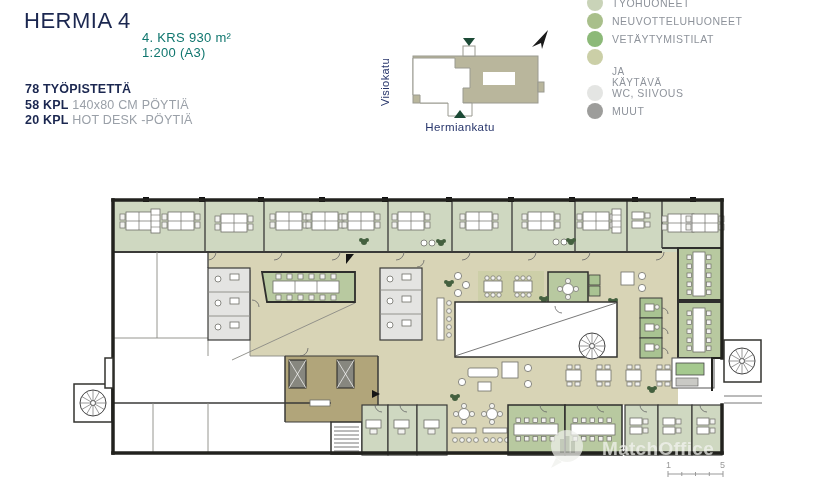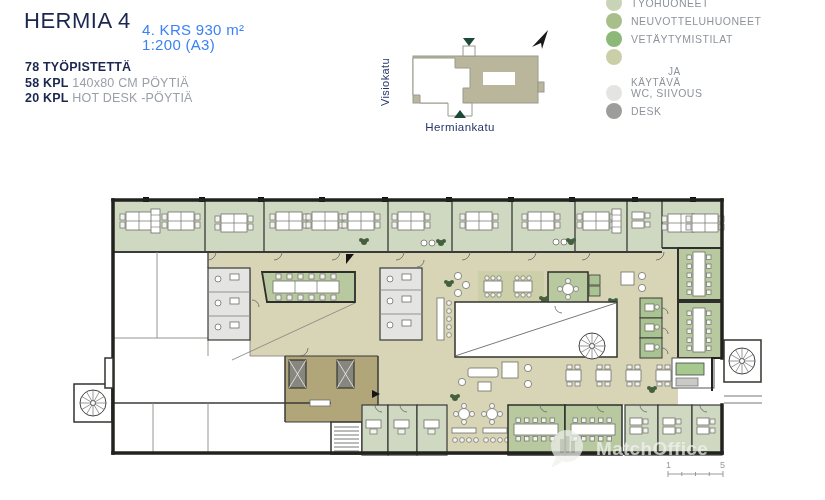--- a/index.html
+++ b/index.html
@@ -3,36 +3,36 @@
 <meta charset="utf-8">
 <style>
   html,body{margin:0;padding:0;background:#fff;}
   #stage{position:relative;width:825px;height:500px;overflow:hidden;background:#fff;
          font-family:"Liberation Sans",sans-serif;}
   
   .title{position:absolute;left:24px;top:8px;font-size:22px;font-weight:normal;
          color:#1b2750;letter-spacing:.5px;}
   .addr{position:absolute;left:25px;top:38px;font-size:12.5px;color:#9aa0a8;
         line-height:15px;letter-spacing:.3px;}
-  .info{position:absolute;left:142px;top:22px;font-size:15px;color:#3b82f6;
+  .info{position:absolute;left:142px;top:30px;font-size:13px;color:#0f766e;
         line-height:15px;letter-spacing:.3px;}
-  .stats{position:absolute;left:25px;top:60px;font-size:12.5px;line-height:15.5px;
+  .stats{position:absolute;left:25px;top:82px;font-size:12.5px;line-height:15.5px;
          color:#9aa0a8;letter-spacing:.2px;}
   .stats b{color:#1b2750;font-weight:bold;}
   
-  .legend{position:absolute;left:606px;top:0;width:215px;height:145px;text-align:right;}
+  .legend{position:absolute;left:587px;top:0;width:215px;height:145px;}
   .lrow{position:absolute;left:0;display:flex;align-items:center;gap:9px;height:16px;}
   .lrow svg{flex:0 0 16px;}
   .ltext{font-size:10.5px;color:#8e939b;letter-spacing:.5px;white-space:nowrap;}
   .ltext2{position:absolute;left:25px;top:17px;font-size:10px;color:#8e939b;letter-spacing:.5px;}
   
   .sitemap{position:absolute;left:373px;top:24px;}
   .street-v{font-size:11px;fill:#27356b;letter-spacing:.4px;}
   
-  .wm{position:absolute;left:548px;top:428px;display:flex;align-items:center;gap:10px;
+  .wm{position:absolute;left:548px;top:428px;display:flex;align-items:center;gap:16px;
       opacity:.72;pointer-events:none;justify-content:flex-end;}
   .wm-text{font-size:19px;font-weight:bold;color:#f4f5f1;letter-spacing:.3px;
            text-shadow:0 0 1px rgba(180,182,172,.35);}
   
   .f-office{fill:#cfd8c1;}
   .f-meet{fill:#b8c9a0;}
   .f-booth{fill:#a9c392;}
   .f-cafe{fill:#d8d4b6;}
   .f-cafe2{fill:#cdcfa8;}
   .f-wc{fill:#e4e4e2;}
@@ -105,21 +105,21 @@
     <div class="lrow" style="top:85px">
       <svg width="16" height="16">
           <circle cx="8" cy="8" r="8" fill="#e4e5e3"></circle>
         </svg>
       <span class="ltext">WC, SIIVOUS</span>
     </div>
     <div class="lrow" style="top:103px">
       <svg width="16" height="16">
           <circle cx="8" cy="8" r="8" fill="#9d9d9b"></circle>
         </svg>
-      <span class="ltext">DESK</span>
+      <span class="ltext">MUUT</span>
     </div>
   </div>
 
   <svg width="825" height="500" viewBox="0 0 825 500" style="position:absolute;left:0;top:0">
     <defs>
       <g id="quad">
         <rect class="furn" x="0" y="0" width="26" height="18"></rect>
         <line x1="13" y1="0" x2="13" y2="18" stroke="#6e6e68" stroke-width=".7"></line>
         <line x1="0" y1="9" x2="26" y2="9" stroke="#6e6e68" stroke-width=".7"></line>
         <rect class="chair" x="-6" y="2" width="5" height="6"></rect>

